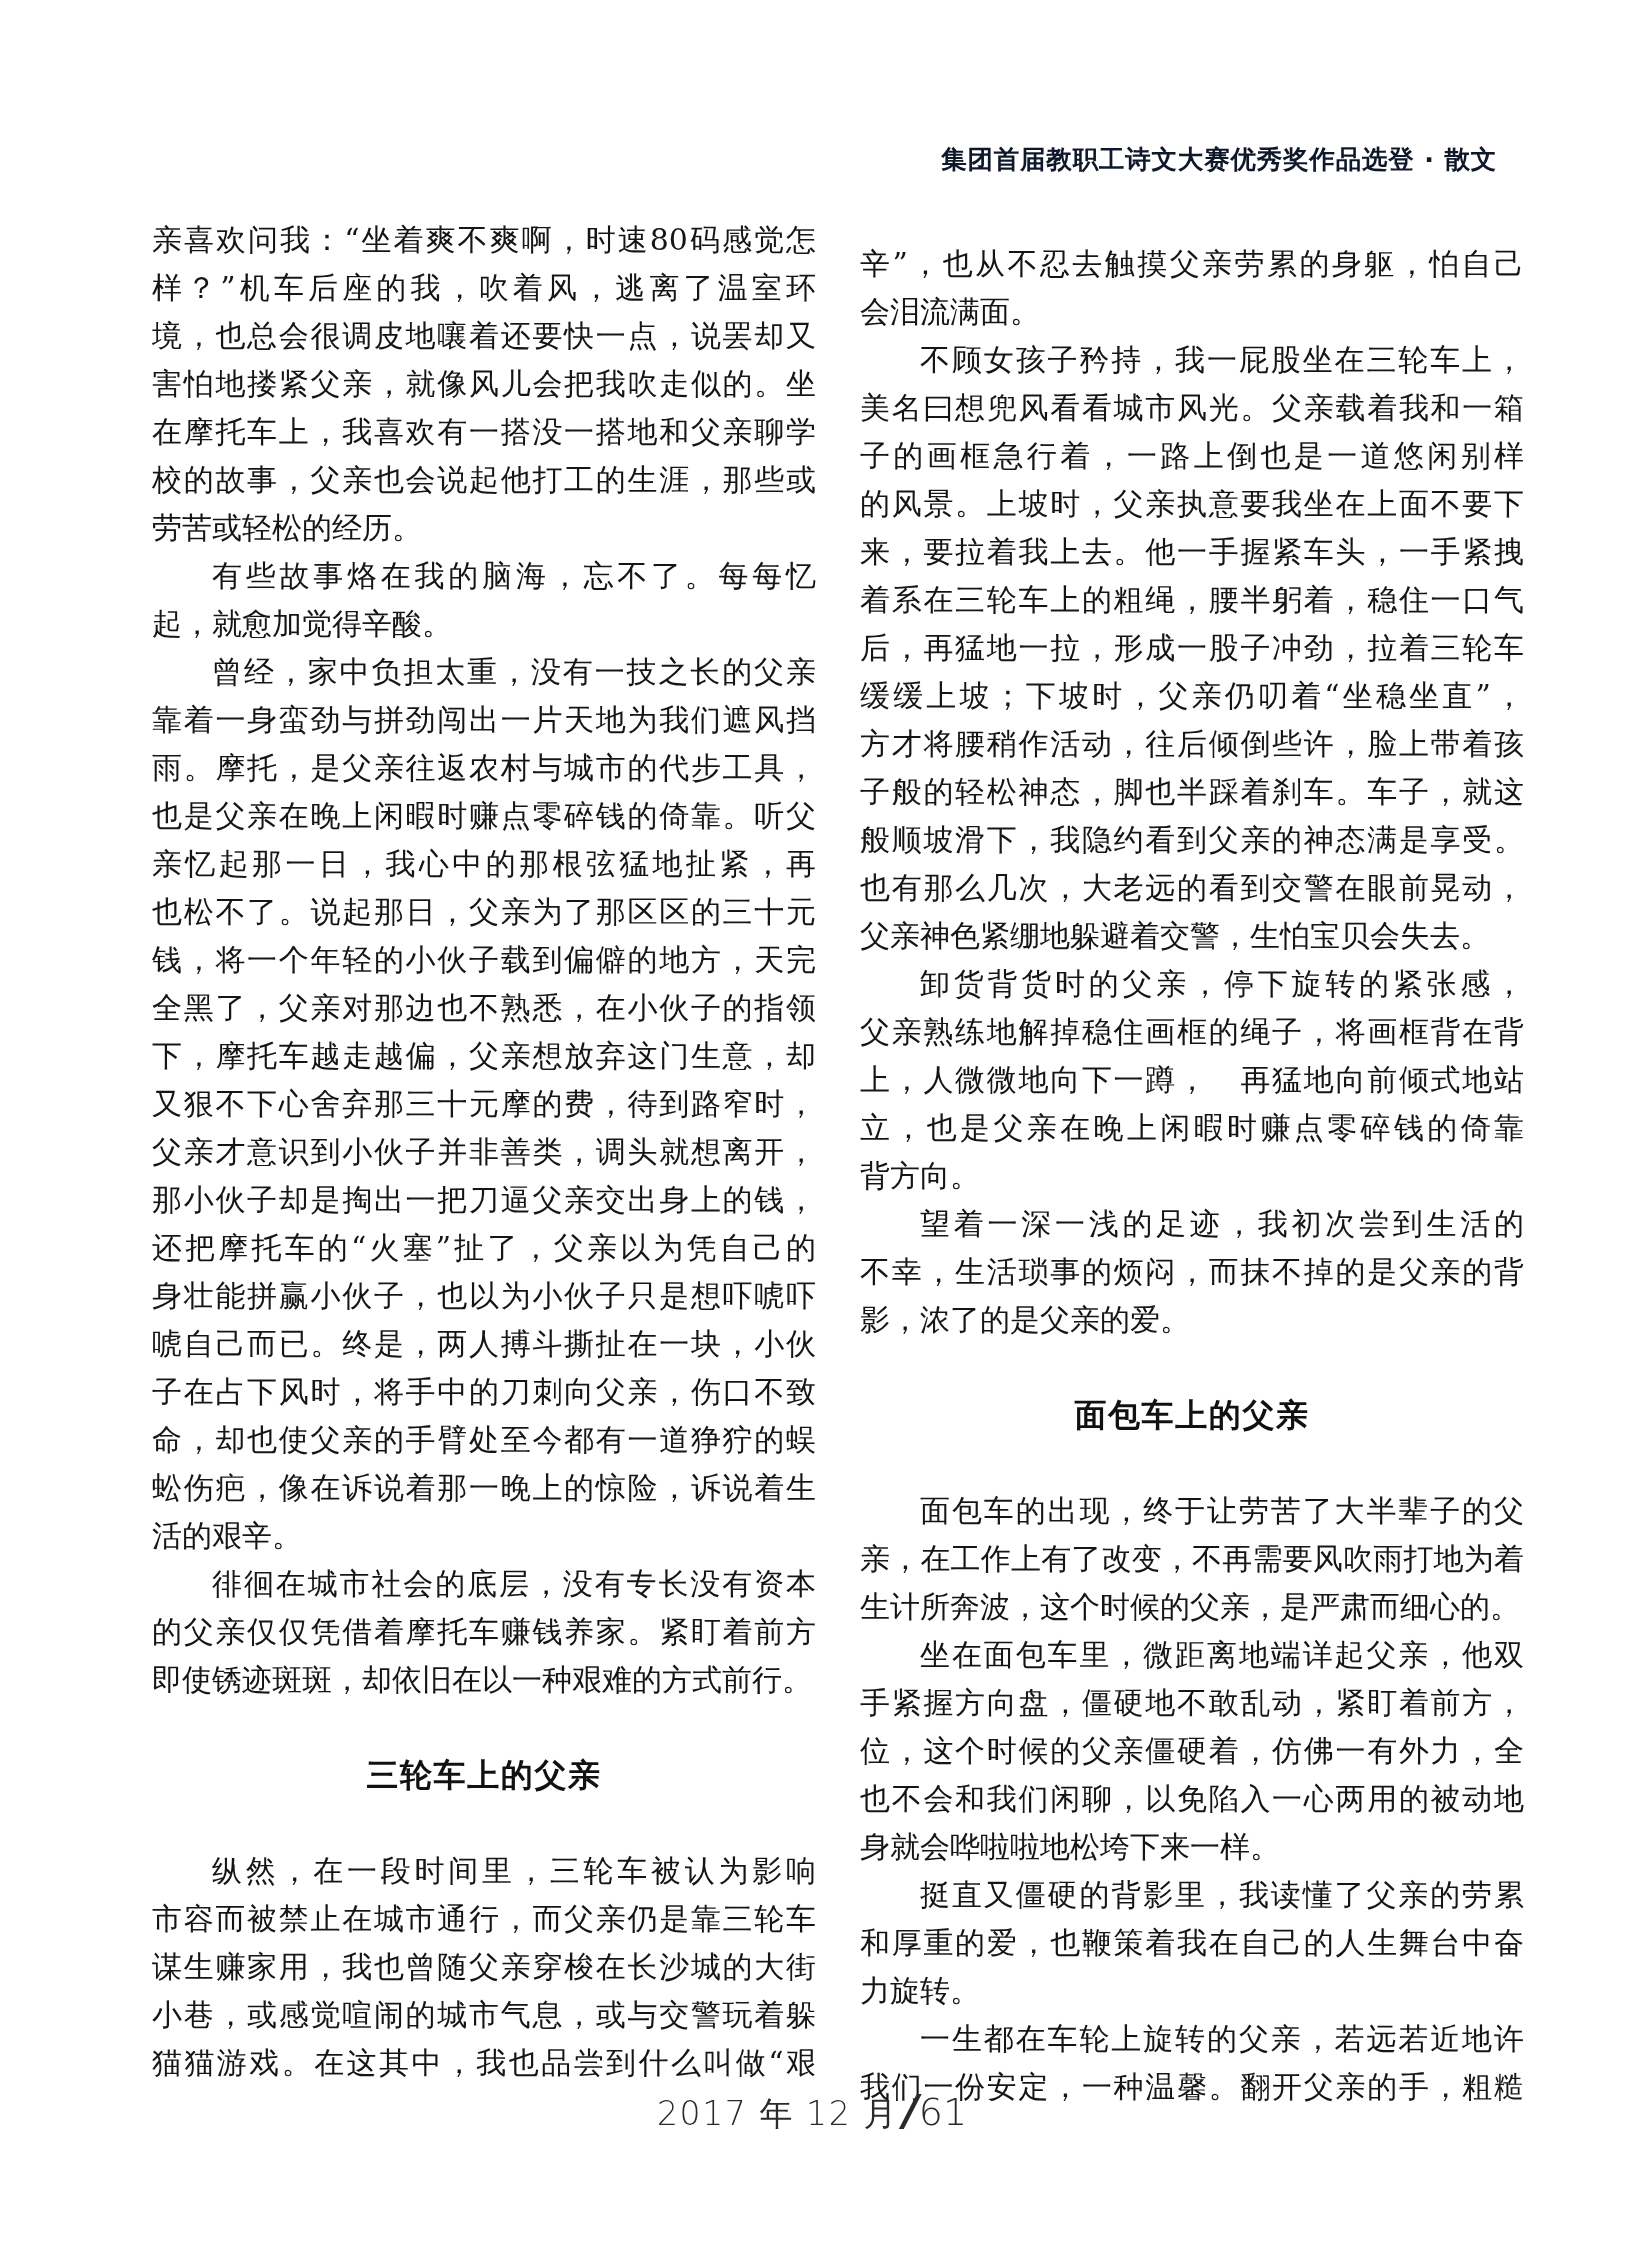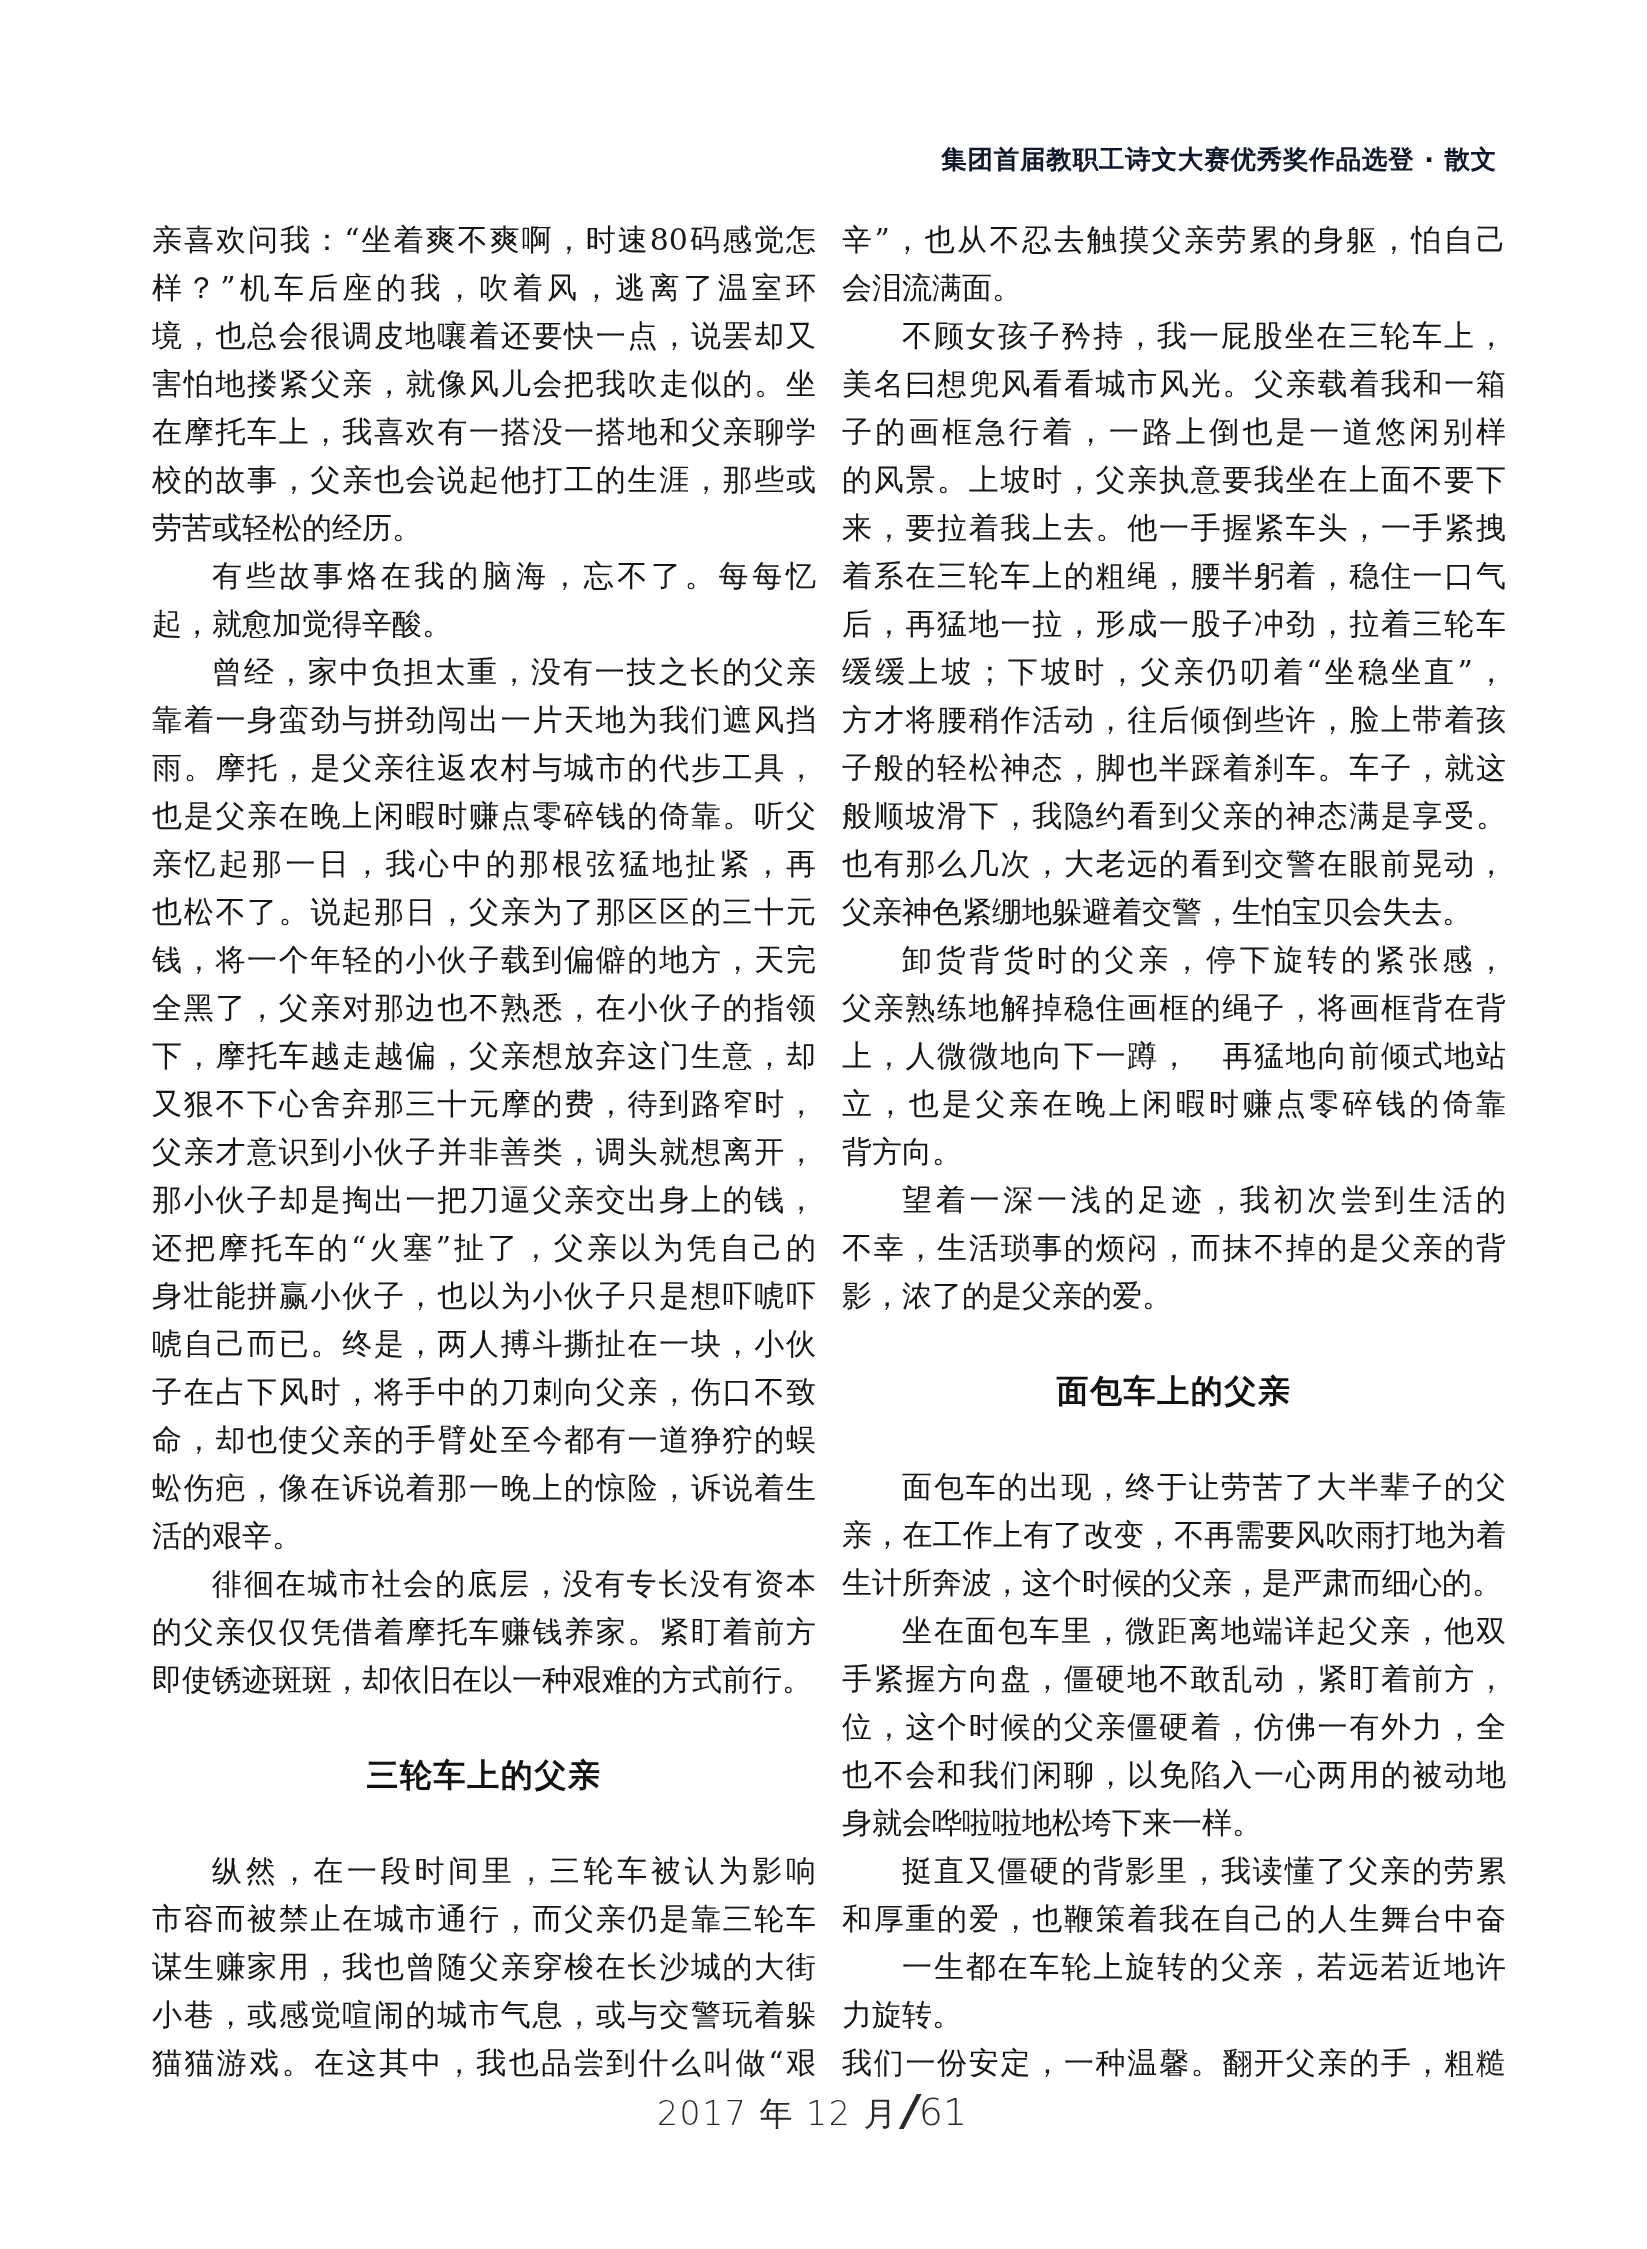--- a/index.html
+++ b/index.html
@@ -26,21 +26,21 @@
     color: #0f172a;
     white-space: nowrap;
   }
   .col {
     position: absolute;
     top: 216px;
     width: 664px;
     overflow: hidden;
   }
   .col-left  { left: 152px; }
-  .col-right { left: 842px; }
+  .col-right { left: 860px; margin-top: 24px; }
   .line {
     height: 48px;
     line-height: 48px;
     font-size: 30px;
     color: #151515;
     text-align: left;
     white-space: nowrap;
   }
   .line.jst {
     white-space: normal;
@@ -160,21 +160,21 @@
     <div class="line jst ind">面包车的出现，终于让劳苦了大半辈子的父</div>
     <div class="line jst">亲，在工作上有了改变，不再需要风吹雨打地为着</div>
     <div class="line">生计所奔波，这个时候的父亲，是严肃而细心的。</div>
     <div class="line jst ind">坐在面包车里，微距离地端详起父亲，他双</div>
     <div class="line jst">手紧握方向盘，僵硬地不敢乱动，紧盯着前方，</div>
     <div class="line jst">位，这个时候的父亲僵硬着，仿佛一有外力，全</div>
     <div class="line jst">也不会和我们闲聊，以免陷入一心两用的被动地</div>
     <div class="line">身就会哗啦啦地松垮下来一样。</div>
     <div class="line jst ind">挺直又僵硬的背影里，我读懂了父亲的劳累</div>
     <div class="line jst">和厚重的爱，也鞭策着我在自己的人生舞台中奋</div>
+    <div class="line">力旋转。</div>
     <div class="line jst ind">一生都在车轮上旋转的父亲，若远若近地许</div>
-    <div class="line">力旋转。</div>
     <div class="line jst">我们一份安定，一种温馨。翻开父亲的手，粗糙</div>
   </div>
 
 <div class="page-footer">
   <span class="footer-date">2017 年 12 月</span><span class="footer-slash">/</span><span class="footer-page">61</span>
 </div>
 
 
 </body></html>

